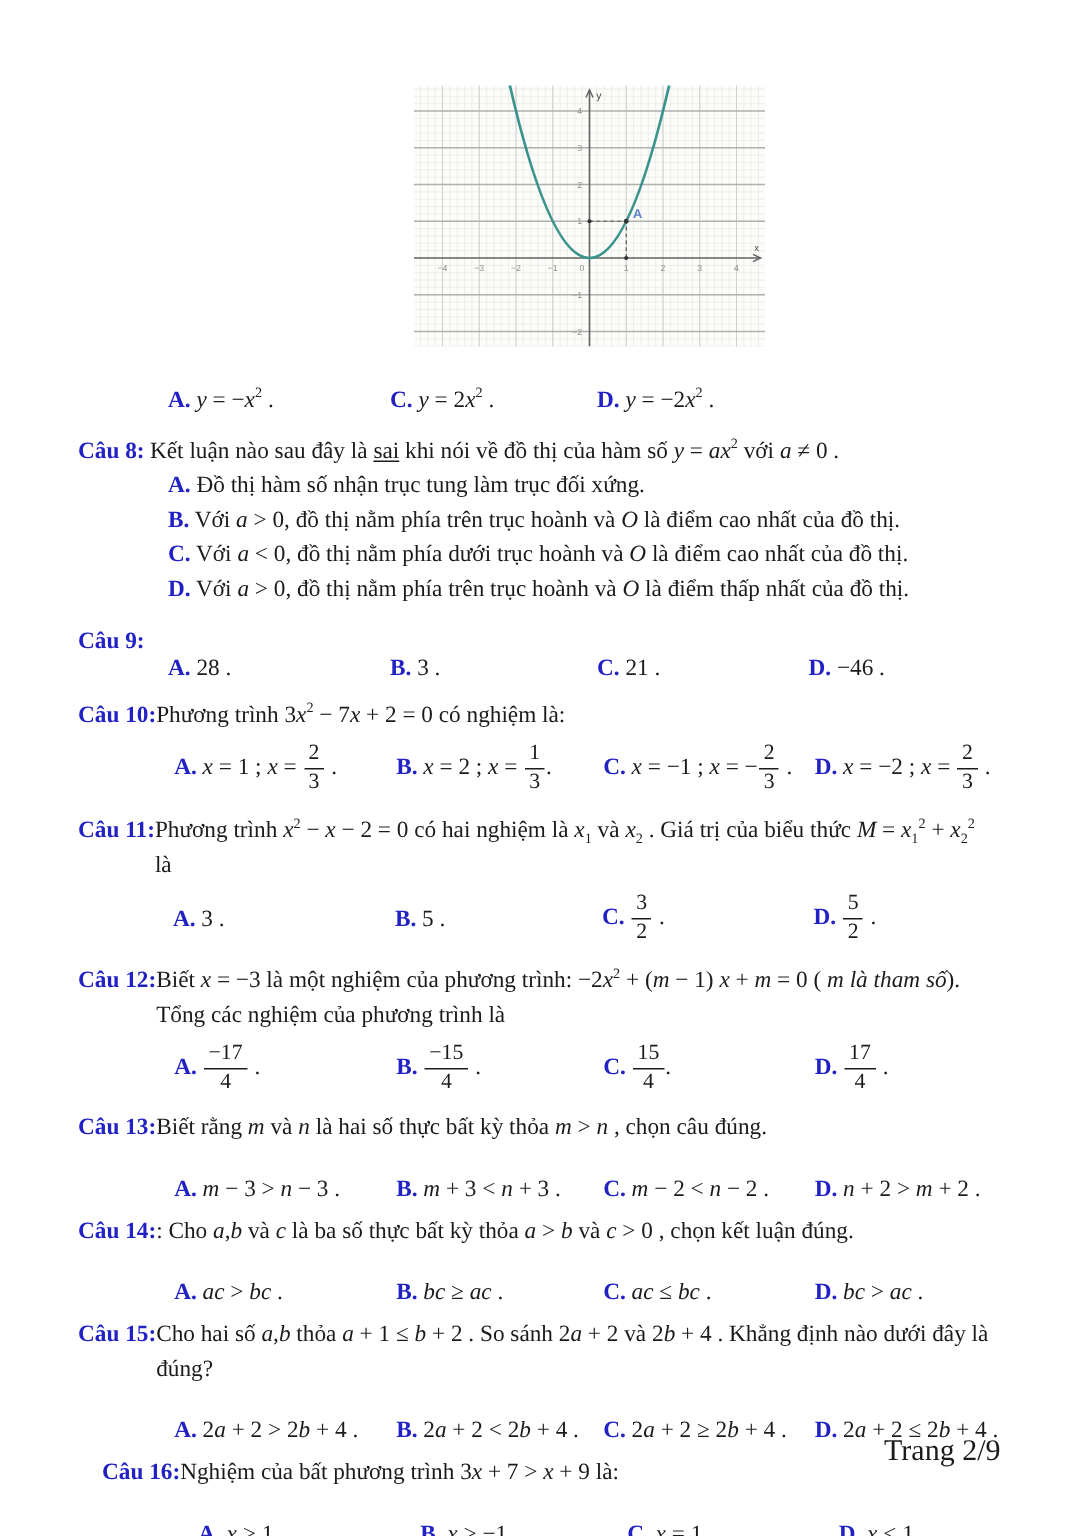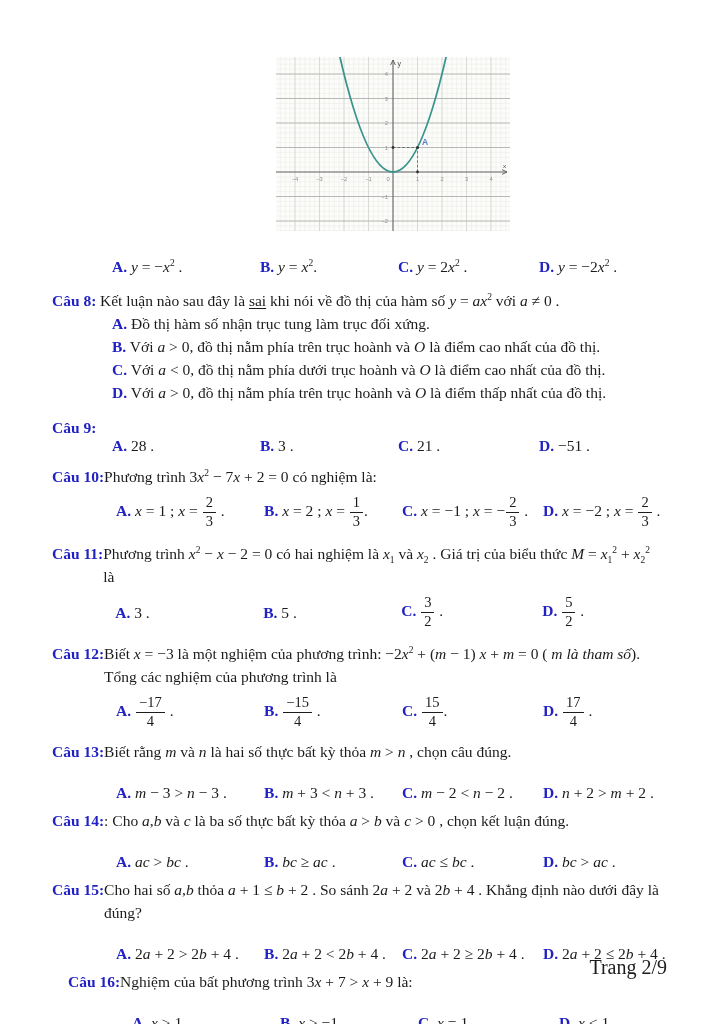--- a/index.html
+++ b/index.html
@@ -174,21 +174,20 @@
         <text x="230" y="110.5" font-size="6.2" fill="#4a4a4a" text-anchor="end" font-family="&quot;Liberation Sans&quot;,&quot;DejaVu Sans&quot;,sans-serif" data-name="x-axis-label">x</text>
       </svg>
   </div>
 
   <div data-name="questions">
       <div class="q" data-name="q7-answer-row">
         <span class="q-label" data-name="question-number"></span>
         <div class="q-body">
           <div class="opt-grid" data-name="options">
             <span class="opt" data-name="option-A"><b class="ol" data-name="option-letter">A.</b> <span class="ot" data-name="option-text"><span class="m"><i>y</i> = −<i>x</i><sup>2</sup></span> .</span></span>
-            <span class="opt" data-name="option-B"><b class="ol" data-name="option-letter">B.</b> <span class="ot" data-name="option-text"><span class="m"><i>y</i> = <i>x</i><sup>2</sup></span>.</span></span>
             <span class="opt" data-name="option-C"><b class="ol" data-name="option-letter">C.</b> <span class="ot" data-name="option-text"><span class="m"><i>y</i> = 2<i>x</i><sup>2</sup></span> .</span></span>
             <span class="opt" data-name="option-D"><b class="ol" data-name="option-letter">D.</b> <span class="ot" data-name="option-text"><span class="m"><i>y</i> = −2<i>x</i><sup>2</sup></span> .</span></span>
           </div>
         </div>
       </div>
       <div class="q" data-name="question-cau-8">
         <span class="q-label" data-name="question-number">Câu 8:</span>
         <div class="q-body">
           <div class="q-line" data-name="question-text">Kết luận nào sau đây là <u>sai</u> khi nói về đồ thị của hàm số <span class="m"><i>y</i> = <i>ax</i><sup>2</sup></span> với <span class="m"><i>a</i> ≠ 0</span> .</div>
           <div class="opt-stack" data-name="options">
@@ -199,21 +198,21 @@
           </div>
         </div>
       </div>
       <div class="q" data-name="question-cau-9">
         <span class="q-label" data-name="question-number">Câu 9:</span>
         <div class="q-body">
           <div class="opt-grid" data-name="options">
             <span class="opt" data-name="option-A"><b class="ol" data-name="option-letter">A.</b> <span class="ot" data-name="option-text"><span class="m">28</span> .</span></span>
             <span class="opt" data-name="option-B"><b class="ol" data-name="option-letter">B.</b> <span class="ot" data-name="option-text"><span class="m">3</span> .</span></span>
             <span class="opt" data-name="option-C"><b class="ol" data-name="option-letter">C.</b> <span class="ot" data-name="option-text"><span class="m">21</span> .</span></span>
-            <span class="opt" data-name="option-D"><b class="ol" data-name="option-letter">D.</b> <span class="ot" data-name="option-text"><span class="m">−51</span> .</span></span>
+            <span class="opt" data-name="option-D"><b class="ol" data-name="option-letter">D.</b> <span class="ot" data-name="option-text"><span class="m">−46</span> .</span></span>
           </div>
         </div>
       </div>
       <div class="q" data-name="question-cau-10">
         <span class="q-label" data-name="question-number">Câu 10:</span>
         <div class="q-body">
           <div class="q-line" data-name="question-text">Phương trình <span class="m">3<i>x</i><sup>2</sup> − 7<i>x</i> + 2 = 0</span> có nghiệm là:</div>
           <div class="opt-grid tall" data-name="options">
             <span class="opt" data-name="option-A"><b class="ol" data-name="option-letter">A.</b> <span class="ot" data-name="option-text"><span class="m"><i>x</i> = 1 ; <i>x</i> = <span class="frac" data-name="fraction"><span class="fnum">2</span><span class="fden">3</span></span></span> .</span></span>
             <span class="opt" data-name="option-B"><b class="ol" data-name="option-letter">B.</b> <span class="ot" data-name="option-text"><span class="m"><i>x</i> = 2 ; <i>x</i> = <span class="frac" data-name="fraction"><span class="fnum">1</span><span class="fden">3</span></span></span>.</span></span>

